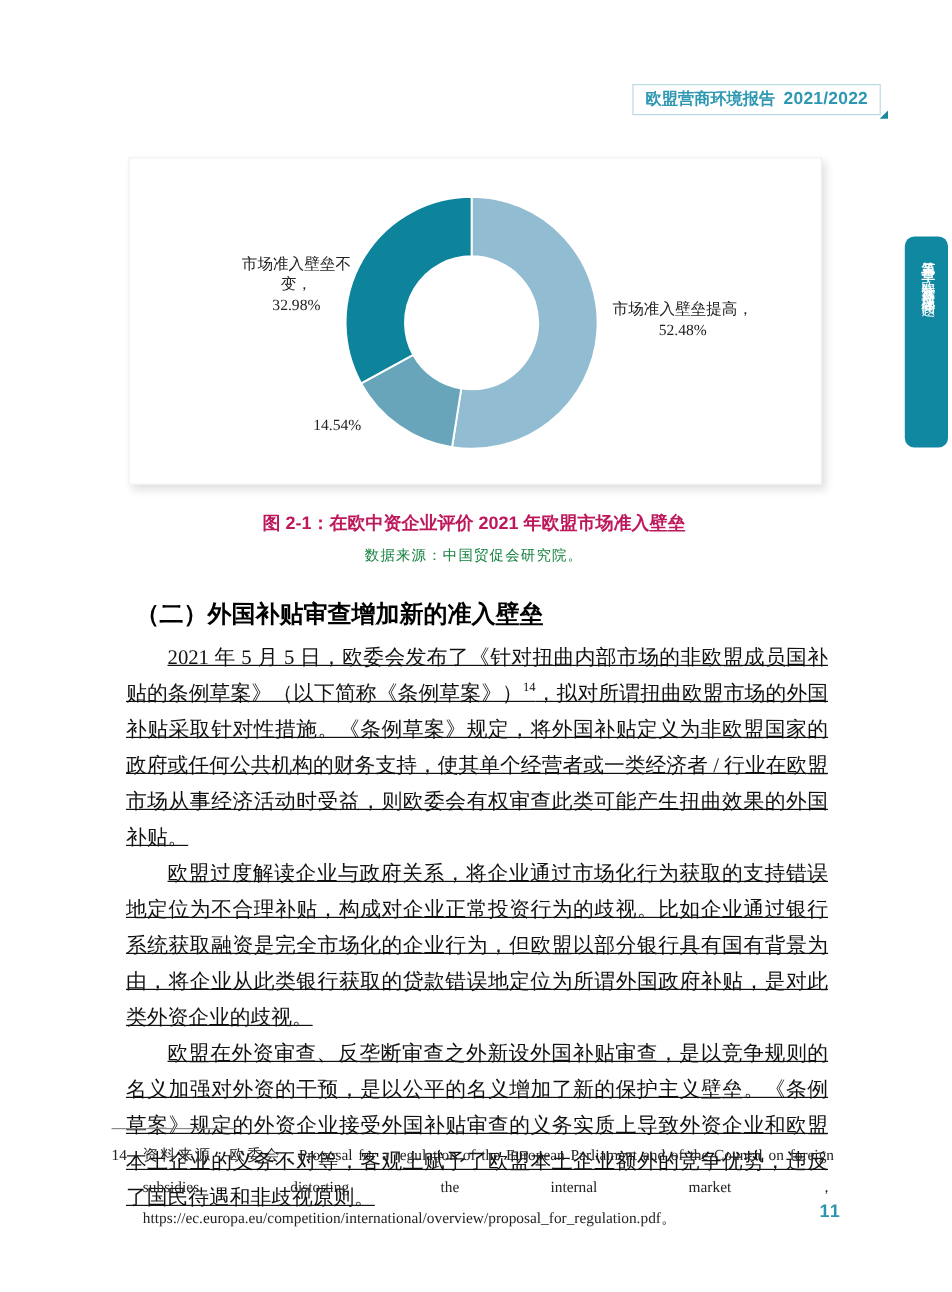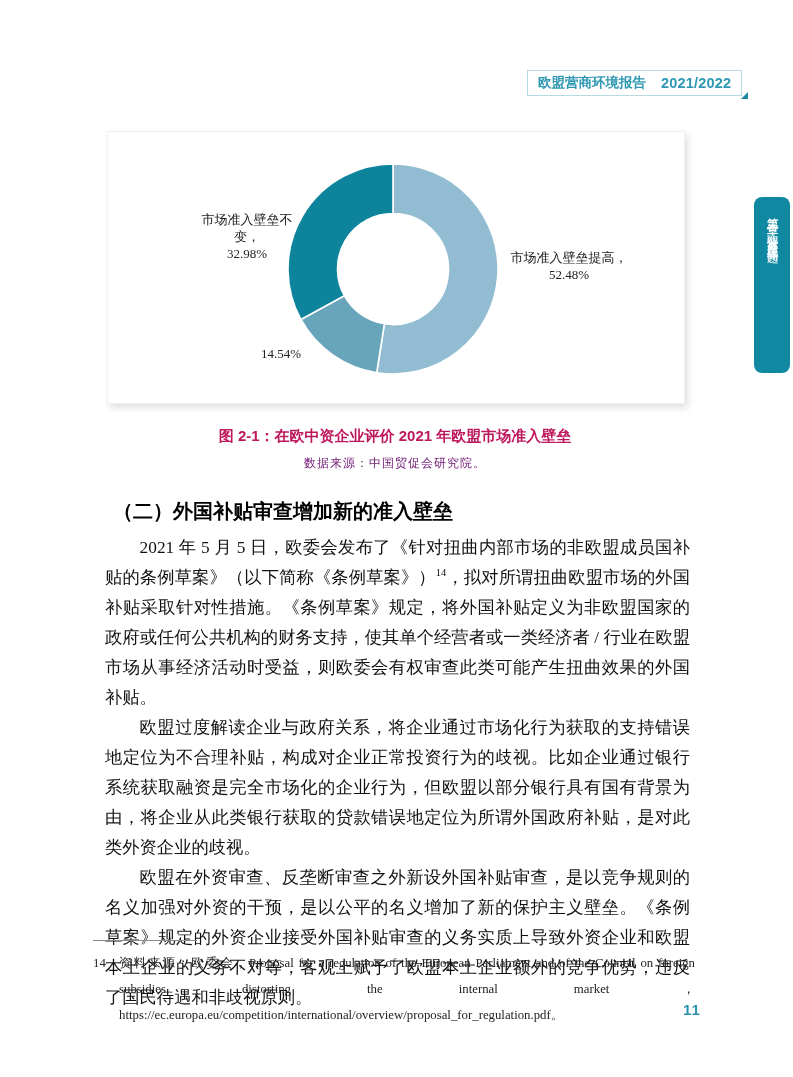--- a/index.html
+++ b/index.html
@@ -9,21 +9,21 @@
     overflow:hidden;
   }
   
   .header-badge{
     position:absolute;left:527px;top:70px;height:24px;
     border:1px solid #b8dae4;display:flex;align-items:center;
     padding:0 10px;color:#2e98b2;font-family:"Liberation Sans","DejaVu Sans",sans-serif;
     font-size:13.5px;white-space:nowrap;justify-content:center;
   }
   .header-badge .title{font-weight:600;}
-  .header-badge .edition{font-weight:800;margin-left:15px;font-size:14.5px;letter-spacing:0.2px;}
+  .header-badge .edition{font-weight:800;margin-left:7px;font-size:14.5px;letter-spacing:0.2px;}
   .header-badge .corner{
     position:absolute;right:-7px;bottom:-4px;width:0;height:0;
     border-top:7px solid #1d87a0;border-right:7px solid transparent;
     transform:rotate(180deg);
   }
   
   .chapter-tab{
     position:absolute;right:3px;top:197px;width:36px;height:176px;
     background:#1088a2;border-radius:8px;
     display:flex;flex-direction:column;align-items:center;
@@ -50,33 +50,33 @@
   .slice-label.lab-raised{left:391px;top:117px;width:140px;}
   .slice-label.lab-lowered{left:118px;top:213px;width:110px;}
   
   .figure-caption{
     position:absolute;left:107px;top:427px;width:576px;text-align:center;
     font-family:"Liberation Sans","DejaVu Sans",sans-serif;
     font-weight:700;font-size:15px;color:#be185d;
   }
   .figure-source{
     position:absolute;left:107px;top:455px;width:576px;text-align:center;
-    font-size:12px;color:#701a75;letter-spacing:1px;
+    font-size:12px;color:#15803d;letter-spacing:1px;
   }
   
   .section-heading{
     position:absolute;left:113px;top:498px;
     font-family:"Liberation Sans","DejaVu Sans",sans-serif;
     font-weight:800;font-size:20px;color:#000;
   }
   .body-text{
     position:absolute;left:105px;top:533px;width:585px;
     font-size:17.3px;line-height:30px;text-align:justify;color:#111;
   }
-  .body-text p{margin:0;text-indent:2em;}
+  .body-text p{margin:0;text-indent:2em;text-decoration:underline;}
   .body-text sup{font-size:10.5px;vertical-align:super;line-height:0;}
   
   .footnote{
     position:absolute;left:93px;top:940px;width:602px;
     font-size:12.8px;line-height:26px;color:#222;
   }
   .footnote .rule{width:104px;border-top:1.5px solid #8a8a8a;margin-bottom:9px;}
   .footnote .fn-row{display:flex;}
   .footnote .fn-num{flex:0 0 26px;}
   .footnote .fn-text{flex:1;text-align:justify;}

